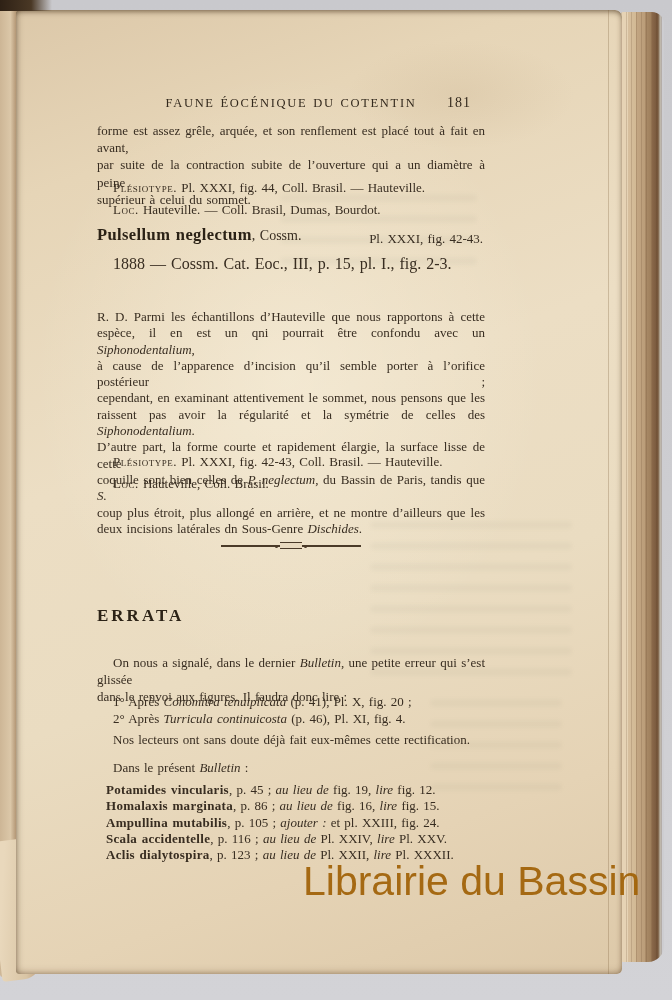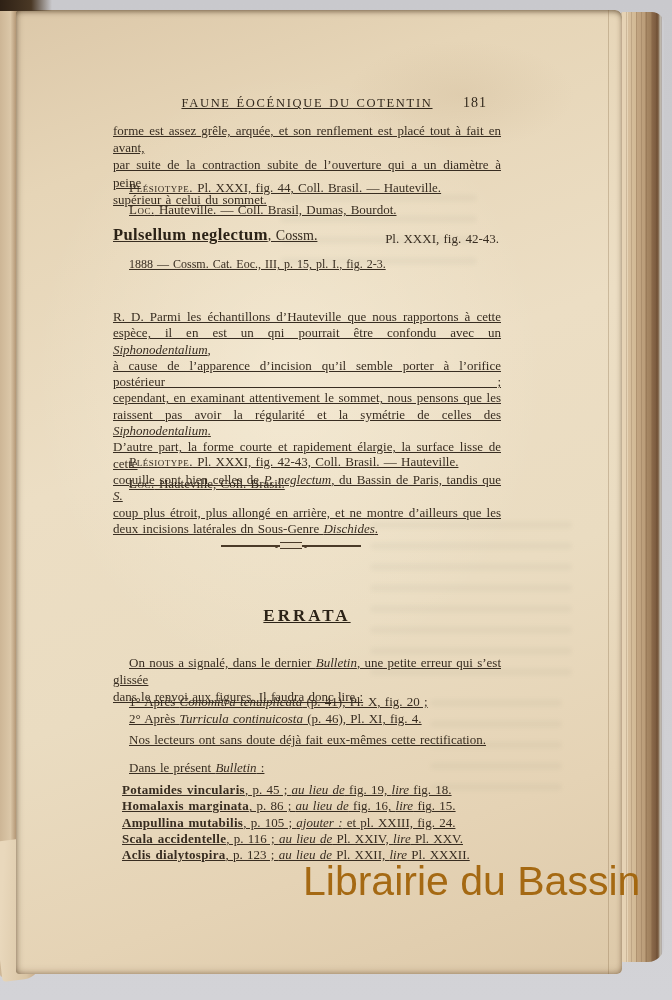--- a/index.html
+++ b/index.html
@@ -38,50 +38,50 @@
   .bleed{position:absolute;opacity:.5;filter:blur(2px);
     background:repeating-linear-gradient(to bottom,rgba(112,116,96,.13) 0 6px,transparent 6px 21px);}
   .bleed.b1{left:265px;top:185px;width:195px;height:72px;}
   .bleed.b2{left:355px;top:512px;width:200px;height:165px;}
   .bleed.b3{left:415px;top:690px;width:130px;height:95px;}
   .stain{position:absolute;left:330px;top:30px;width:230px;height:110px;
     background:radial-gradient(ellipse at center,rgba(165,135,95,.12),transparent 70%);}
   
   .text-col{position:absolute;left:81px;top:0;width:388px;
     font-size:13px;line-height:16.5px;color:#382d21;word-spacing:1px;}
-  .sec{position:absolute;left:16px;width:388px;text-decoration:underline;}
+  .sec{position:absolute;left:0;width:388px;}
   .tline{white-space:nowrap;}
   .jl{white-space:normal;text-align:justify;text-align-last:justify;}
   .ind{text-indent:16px;}
   .seg-i{font-style:italic;}
   .seg-b{font-weight:700;letter-spacing:.3px;}
   .seg-sc{font-variant:small-caps;letter-spacing:.5px;}
   .running-header{top:85px;text-align:center;font-size:12.5px;letter-spacing:1.7px;color:#33291d;}
   .page-number{position:absolute;right:14px;top:0;font-size:14px;letter-spacing:1px;}
   .intro{top:112px;line-height:17.2px;}
   .plesio1{top:170px;padding-left:16px;box-sizing:border-box;}
   .loc1{top:192px;padding-left:16px;box-sizing:border-box;}
   .species{top:217px;height:22px;}
   .species-name{font-size:16.5px;font-weight:700;letter-spacing:.4px;color:#2b2216;}
   .species-author{font-size:14px;}
   .plate-ref{position:absolute;right:2px;top:4px;font-size:13px;}
-  .citation{top:246px;padding-left:16px;box-sizing:border-box;font-size:12px;}
+  .citation{top:246px;padding-left:16px;box-sizing:border-box;font-size:16px;}
   .description{top:263px;line-height:16.3px;margin-top:36px;}
   .plesio2{top:444px;padding-left:16px;box-sizing:border-box;}
   .loc2{top:466px;padding-left:16px;box-sizing:border-box;}
   
   .divider{position:absolute;left:124px;top:532px;width:140px;height:8px;}
   .divider .rule{position:absolute;left:0;right:0;top:3px;height:1.5px;background:#4a3a28;}
   .divider .orn{position:absolute;left:50%;top:0;transform:translateX(-50%);
     width:22px;height:7px;border-top:1.5px solid #4a3a28;border-bottom:1.5px solid #4a3a28;
     background:#e9dabf;box-sizing:border-box;}
   .divider .dot-l,.divider .dot-r{position:absolute;top:2.5px;width:3px;height:3px;border-radius:50%;background:#4a3a28;}
   .divider .dot-l{left:calc(50% - 16px);}
   .divider .dot-r{left:calc(50% + 13px);}
-  .errata-title{top:598px;text-align:center;font-size:17px;font-weight:700;letter-spacing:3px;color:#2c2317;}
+  .errata-title{top:598px;font-size:17px;font-weight:700;letter-spacing:3px;color:#2c2317;}
   .errata-intro{top:644px;line-height:17px;}
   .err-item1{top:684px;padding-left:16px;box-sizing:border-box;}
   .err-item2{top:701px;padding-left:16px;box-sizing:border-box;}
   .err-note{top:722px;padding-left:16px;box-sizing:border-box;}
   .err-present{top:750px;padding-left:16px;box-sizing:border-box;}
   .corrections{top:772px;line-height:16.3px;padding-left:9px;box-sizing:border-box;}
   
   .watermark{position:absolute;left:303px;top:829px;z-index:9;
     font-family:"Liberation Sans","DejaVu Sans",sans-serif;
     font-size:41px;line-height:1;font-weight:400;color:#a16207;opacity:.93;margin-top:32px;}
@@ -156,21 +156,21 @@
 
     <div class="sec err-item1"><span>1° Après </span><span class="seg-i">Conomitra tenuiplicata</span><span> (p. 41), Pl. X, fig. 20 ;</span></div>
 
     <div class="sec err-item2"><span>2° Après </span><span class="seg-i">Turricula continuicosta</span><span> (p. 46), Pl. XI, fig. 4.</span></div>
 
     <div class="sec err-note"><span>Nos lecteurs ont sans doute déjà fait eux-mêmes cette rectification.</span></div>
 
     <div class="sec err-present"><span>Dans le présent </span><span class="seg-i">Bulletin</span><span> :</span></div>
 
     <div class="sec corrections">
-        <div class="tline"><span class="seg-b">Potamides vincularis</span><span>, p. 45 ; </span><span class="seg-i">au lieu de</span><span> fig. 19, </span><span class="seg-i">lire</span><span> fig. 18.</span></div>
+        <div class="tline"><span class="seg-b">Potamides vincularis</span><span>, p. 45 ; </span><span class="seg-i">au lieu de</span><span> fig. 19, </span><span class="seg-i">lire</span><span> fig. 12.</span></div>
         <div class="tline"><span class="seg-b">Homalaxis marginata</span><span>, p. 86 ; </span><span class="seg-i">au lieu de</span><span> fig. 16, </span><span class="seg-i">lire</span><span> fig. 15.</span></div>
         <div class="tline"><span class="seg-b">Ampullina mutabilis</span><span>, p. 105 ; </span><span class="seg-i">ajouter :</span><span> et pl. XXIII, fig. 24.</span></div>
         <div class="tline"><span class="seg-b">Scala accidentelle</span><span>, p. 116 ; </span><span class="seg-i">au lieu de</span><span> Pl. XXIV, </span><span class="seg-i">lire</span><span> Pl. XXV.</span></div>
         <div class="tline"><span class="seg-b">Aclis dialytospira</span><span>, p. 123 ; </span><span class="seg-i">au lieu de</span><span> Pl. XXII, </span><span class="seg-i">lire</span><span> Pl. XXXII.</span></div>
       </div>
 
   </div>
 </div>
 
 <div class="watermark">Librairie du Bassin</div>

